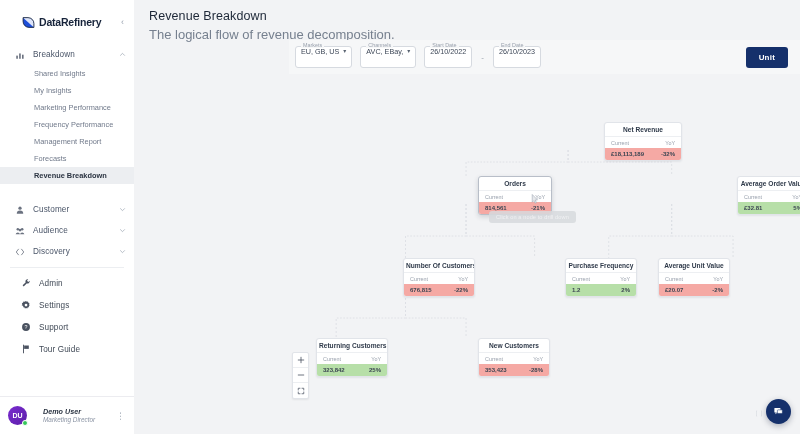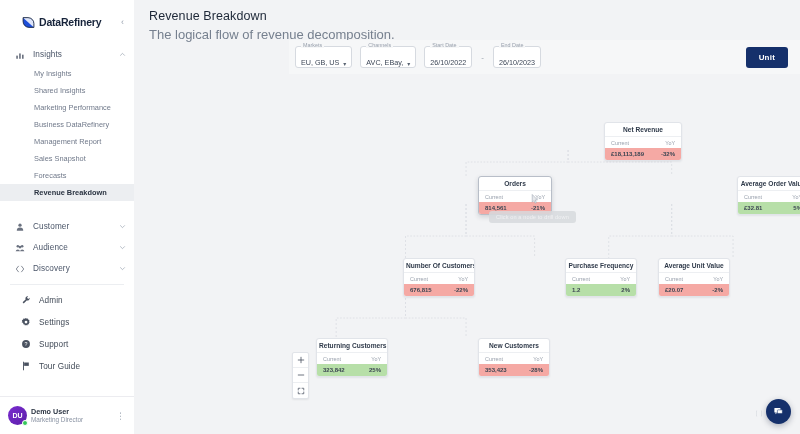--- a/index.html
+++ b/index.html
@@ -73,42 +73,42 @@
     background: linear-gradient(135deg,#7a2bd0,#5b1fa8);
     color: #fff; font-size: 7px; font-weight: bold;
     display: flex; align-items: center; justify-content: center;
     position: relative; flex: 0 0 19px;
   }
   .avatar .dot {
     position: absolute; right: -1px; bottom: -1px;
     width: 6px; height: 6px; border-radius: 50%;
     background: #35c759; border: 1.3px solid #fff;
   }
-  .user-meta { margin-left: 4px; line-height: 1.25; }
+  .user-meta { margin-left: 16px; line-height: 1.25; font-style: italic; }
   .user-name { font-size: 7.2px; color: #2b3442; font-weight: bold; }
   .user-role { font-size: 6.4px; color: #8a93a3; }
   .user-more { margin-left: auto; color: #9aa3b0; font-size: 9px; cursor: pointer; padding: 0 3px; }
 
   
   .main { flex: 1 1 auto; position: relative; height: 434px; background: #f2f3f5; }
   .page-head { padding: 9px 0 0 15px; }
   .page-title { font-size: 12.5px; color: #1d2737; font-weight: normal; letter-spacing: .1px; }
   .page-sub { font-size: 13px; color: #76808f; margin-top: 4px; }
 
   .filter-bar {
     position: absolute; left: 155px; right: 0; top: 40px; height: 34px;
     background: #f6f7f8;
   }
   .filter-inner {
     position: absolute; left: 0; top: 0; right: 12px; height: 34px;
     display: flex; align-items: center; gap: 8px; padding-left: 6px;
   }
   .field {
     position: relative; height: 22px; border: 1px solid #d6dae0; border-radius: 3px;
-    background: #fff; display: flex; align-items: flex-end; padding: 0 5px;
+    background: #fff; display: flex; align-items: flex-start; padding: 0 5px;
   }
   .field-label {
     position: absolute; top: -5px; left: 5px; background: #f6f7f8;
     font-size: 5.4px; color: #98a0ac; padding: 0 2px; white-space: nowrap;
   }
   .field-val { font-size: 7.2px; color: #3d4757; white-space: nowrap; }
   .field-caret { margin-left: 4px; font-size: 6px; color: #5a6472; }
   .field.select { min-width: 46px; }
   .date-sep { font-size: 8px; color: #98a0ac; padding: 0 1px; }
   .apply-btn {
@@ -203,45 +203,42 @@
     <nav class="nav">
 
       <div class="nav-group-head">
         <span class="nav-ico">
           <svg viewBox="0 0 16 16">
               <rect x="2" y="9" width="2.6" height="5" fill="#6b7280"></rect>
               <rect x="6.6" y="5.5" width="2.6" height="8.5" fill="#6b7280"></rect>
               <rect x="11.2" y="7.5" width="2.6" height="6.5" fill="#6b7280"></rect>
             </svg>
         </span>
-        <span class="nav-label">Insights</span>
+        <span class="nav-label">Breakdown</span>
         <span class="caret">
           <svg viewBox="0 0 12 12">
               <path d="M2.5 7.5 L6 4 L9.5 7.5" fill="none" stroke="#9aa3b0" stroke-width="1.2" stroke-linecap="round"></path>
             </svg>
         </span>
       </div>
 
       <div class="sub-item">
+          <span>Shared Insights</span>
+        </div>
+      <div class="sub-item">
           <span>My Insights</span>
-        </div>
-      <div class="sub-item">
-          <span>Shared Insights</span>
         </div>
       <div class="sub-item">
           <span>Marketing Performance</span>
         </div>
       <div class="sub-item">
-          <span>Business DataRefinery</span>
+          <span>Frequency Performance</span>
         </div>
       <div class="sub-item">
           <span>Management Report</span>
-        </div>
-      <div class="sub-item">
-          <span>Sales Snapshot</span>
         </div>
       <div class="sub-item">
           <span>Forecasts</span>
         </div>
       <div class="sub-item active">
           <span>Revenue Breakdown</span>
         </div>
 
       <div class="nav-group-head" style="margin-top:15px">
         <span class="nav-ico">

